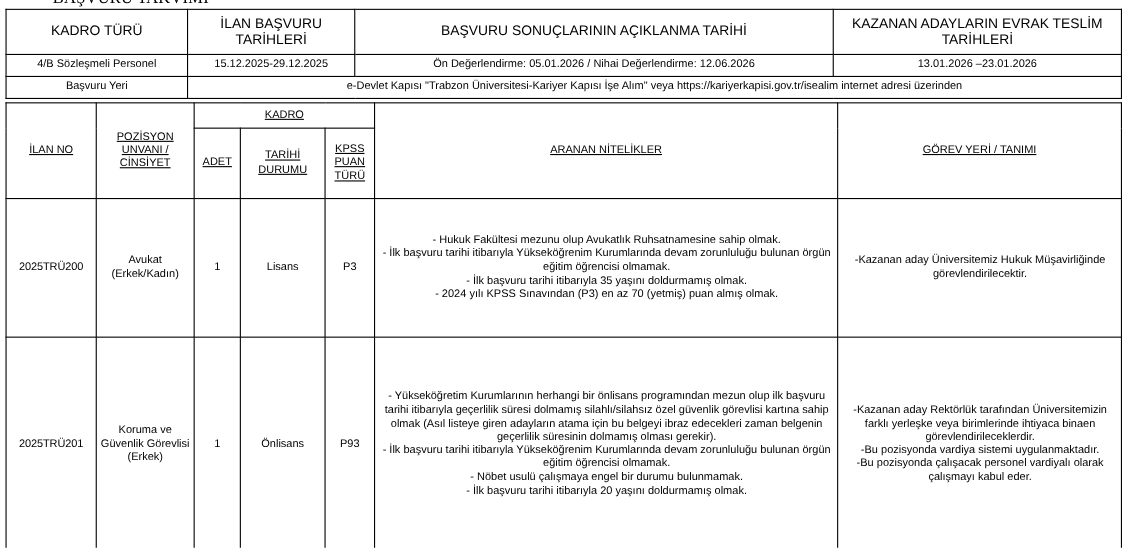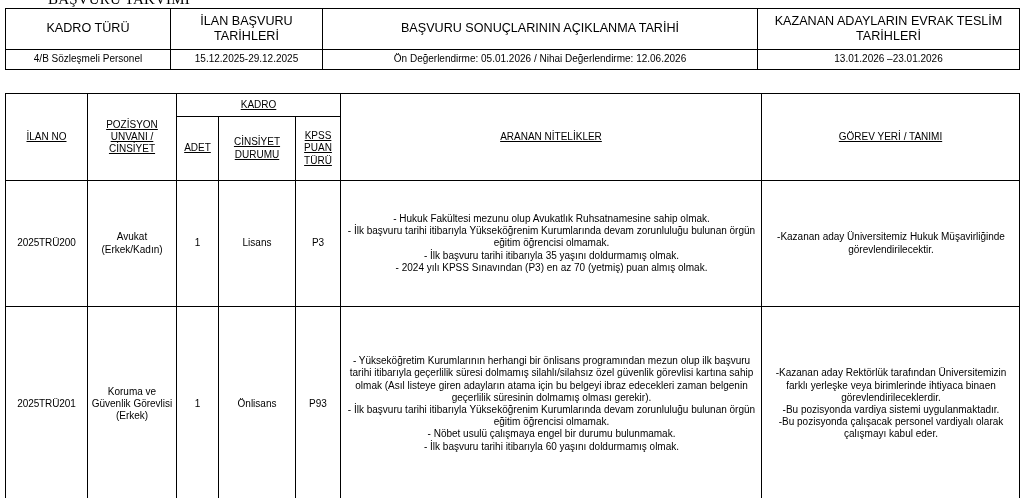--- a/index.html
+++ b/index.html
@@ -118,20 +118,24 @@
         <td class="hdr">KADRO TÜRÜ</td>
         <td class="hdr">İLAN BAŞVURU TARİHLERİ</td>
         <td class="hdr">BAŞVURU SONUÇLARININ AÇIKLANMA TARİHİ</td>
         <td class="hdr">KAZANAN ADAYLARIN EVRAK TESLİM TARİHLERİ</td>
       </tr>
       <tr>
         <td class="val">4/B Sözleşmeli Personel</td>
         <td class="val">15.12.2025-29.12.2025</td>
         <td class="val">Ön Değerlendirme: 05.01.2026 / Nihai Değerlendirme: 12.06.2026</td>
         <td class="val">13.01.2026 –23.01.2026</td>
+      </tr>
+      <tr>
+        <td class="wide">Başvuru Yeri</td>
+        <td class="wide" colspan="3">e-Devlet Kapısı "Trabzon Üniversitesi-Kariyer Kapısı İşe Alım" veya https://kariyerkapisi.gov.tr/isealim internet adresi üzerinden</td>
       </tr>
     </tbody>
   </table>
 
   <table class="grid t2">
     <colgroup>
       <col style="width:82px">
       <col style="width:89px">
       <col style="width:42px">
       <col style="width:77px">
@@ -144,21 +148,21 @@
       <tr>
         <td class="head" rowspan="2" style="height:85px">İLAN NO</td>
         <td class="head" rowspan="2">POZİSYON UNVANI / CİNSİYET</td>
         <td class="head" colspan="3" style="height:22px">KADRO</td>
         <td class="head" rowspan="2">ARANAN NİTELİKLER</td>
         <td class="head" rowspan="2">GÖREV YERİ / TANIMI</td>
       </tr>
 
       <tr>
         <td class="head" style="height:63px">ADET</td>
-        <td class="head">CİNSİYET DURUMU</td>
+        <td class="head">TARİHİ DURUMU</td>
         <td class="head">KPSS PUAN TÜRÜ</td>
       </tr>
 
       <tr>
         <td class="body ilanno" style="height:125px">2025TRÜ200</td>
         <td class="body">Avukat (Erkek/Kadın)</td>
         <td class="body">1</td>
         <td class="body">Lisans</td>
         <td class="body">P3</td>
         <td class="body cell-left">
@@ -180,21 +184,21 @@
         <td class="body ilanno" style="height:194px">2025TRÜ201</td>
         <td class="body">Koruma ve Güvenlik Görevlisi (Erkek)</td>
         <td class="body">1</td>
         <td class="body">Önlisans</td>
         <td class="body">P93</td>
         <td class="body cell-left">
           <ul class="qual-list">
               <li>- Yükseköğretim Kurumlarının herhangi bir önlisans programından mezun olup ilk başvuru tarihi itibarıyla geçerlilik süresi dolmamış silahlı/silahsız özel güvenlik görevlisi kartına sahip olmak (Asıl listeye giren adayların atama için bu belgeyi ibraz edecekleri zaman belgenin geçerlilik süresinin dolmamış olması gerekir).</li>
               <li>- İlk başvuru tarihi itibarıyla Yükseköğrenim Kurumlarında devam zorunluluğu bulunan örgün eğitim öğrencisi olmamak.</li>
               <li>- Nöbet usulü çalışmaya engel bir durumu bulunmamak.</li>
-              <li>- İlk başvuru tarihi itibarıyla 60 yaşını doldurmamış olmak.</li>
+              <li>- İlk başvuru tarihi itibarıyla 20 yaşını doldurmamış olmak.</li>
             </ul>
         </td>
         <td class="body cell-left-mid">
           <ul class="duty-list">
               <li>-Kazanan aday Rektörlük tarafından Üniversitemizin farklı yerleşke veya birimlerinde ihtiyaca binaen görevlendirileceklerdir.</li>
               <li>-Bu pozisyonda vardiya sistemi uygulanmaktadır.</li>
               <li>-Bu pozisyonda çalışacak personel vardiyalı olarak çalışmayı kabul eder.</li>
             </ul>
         </td>
       </tr>

